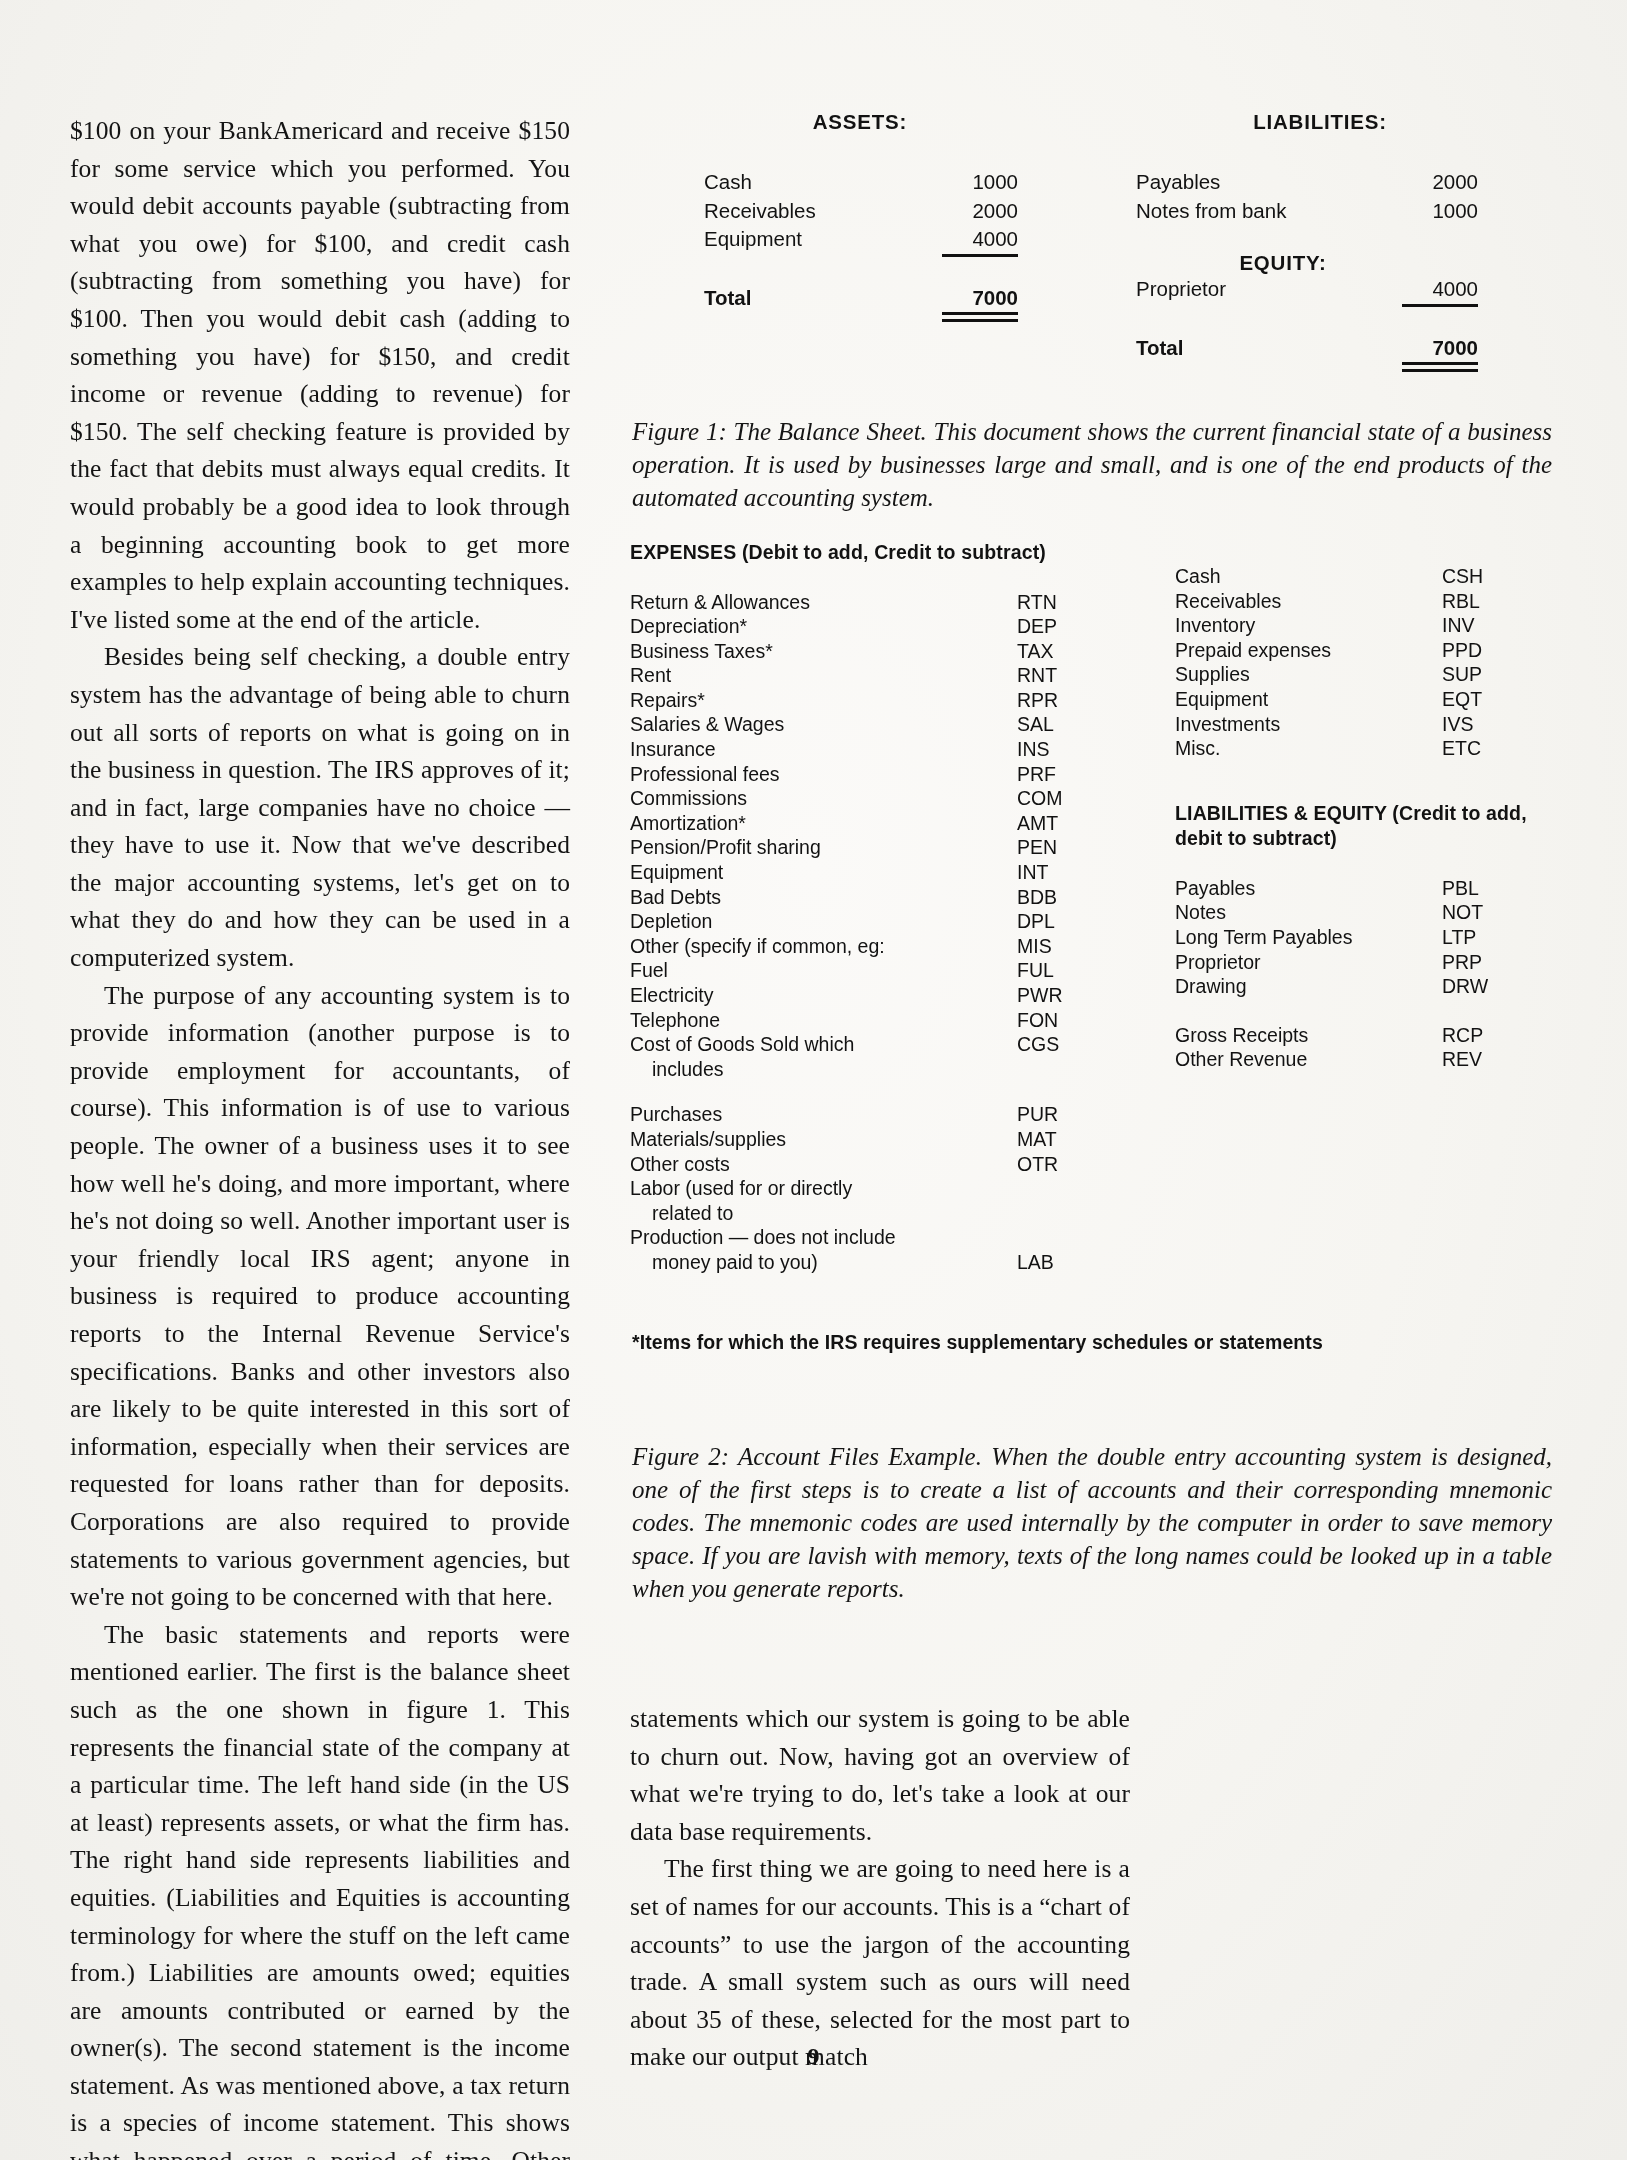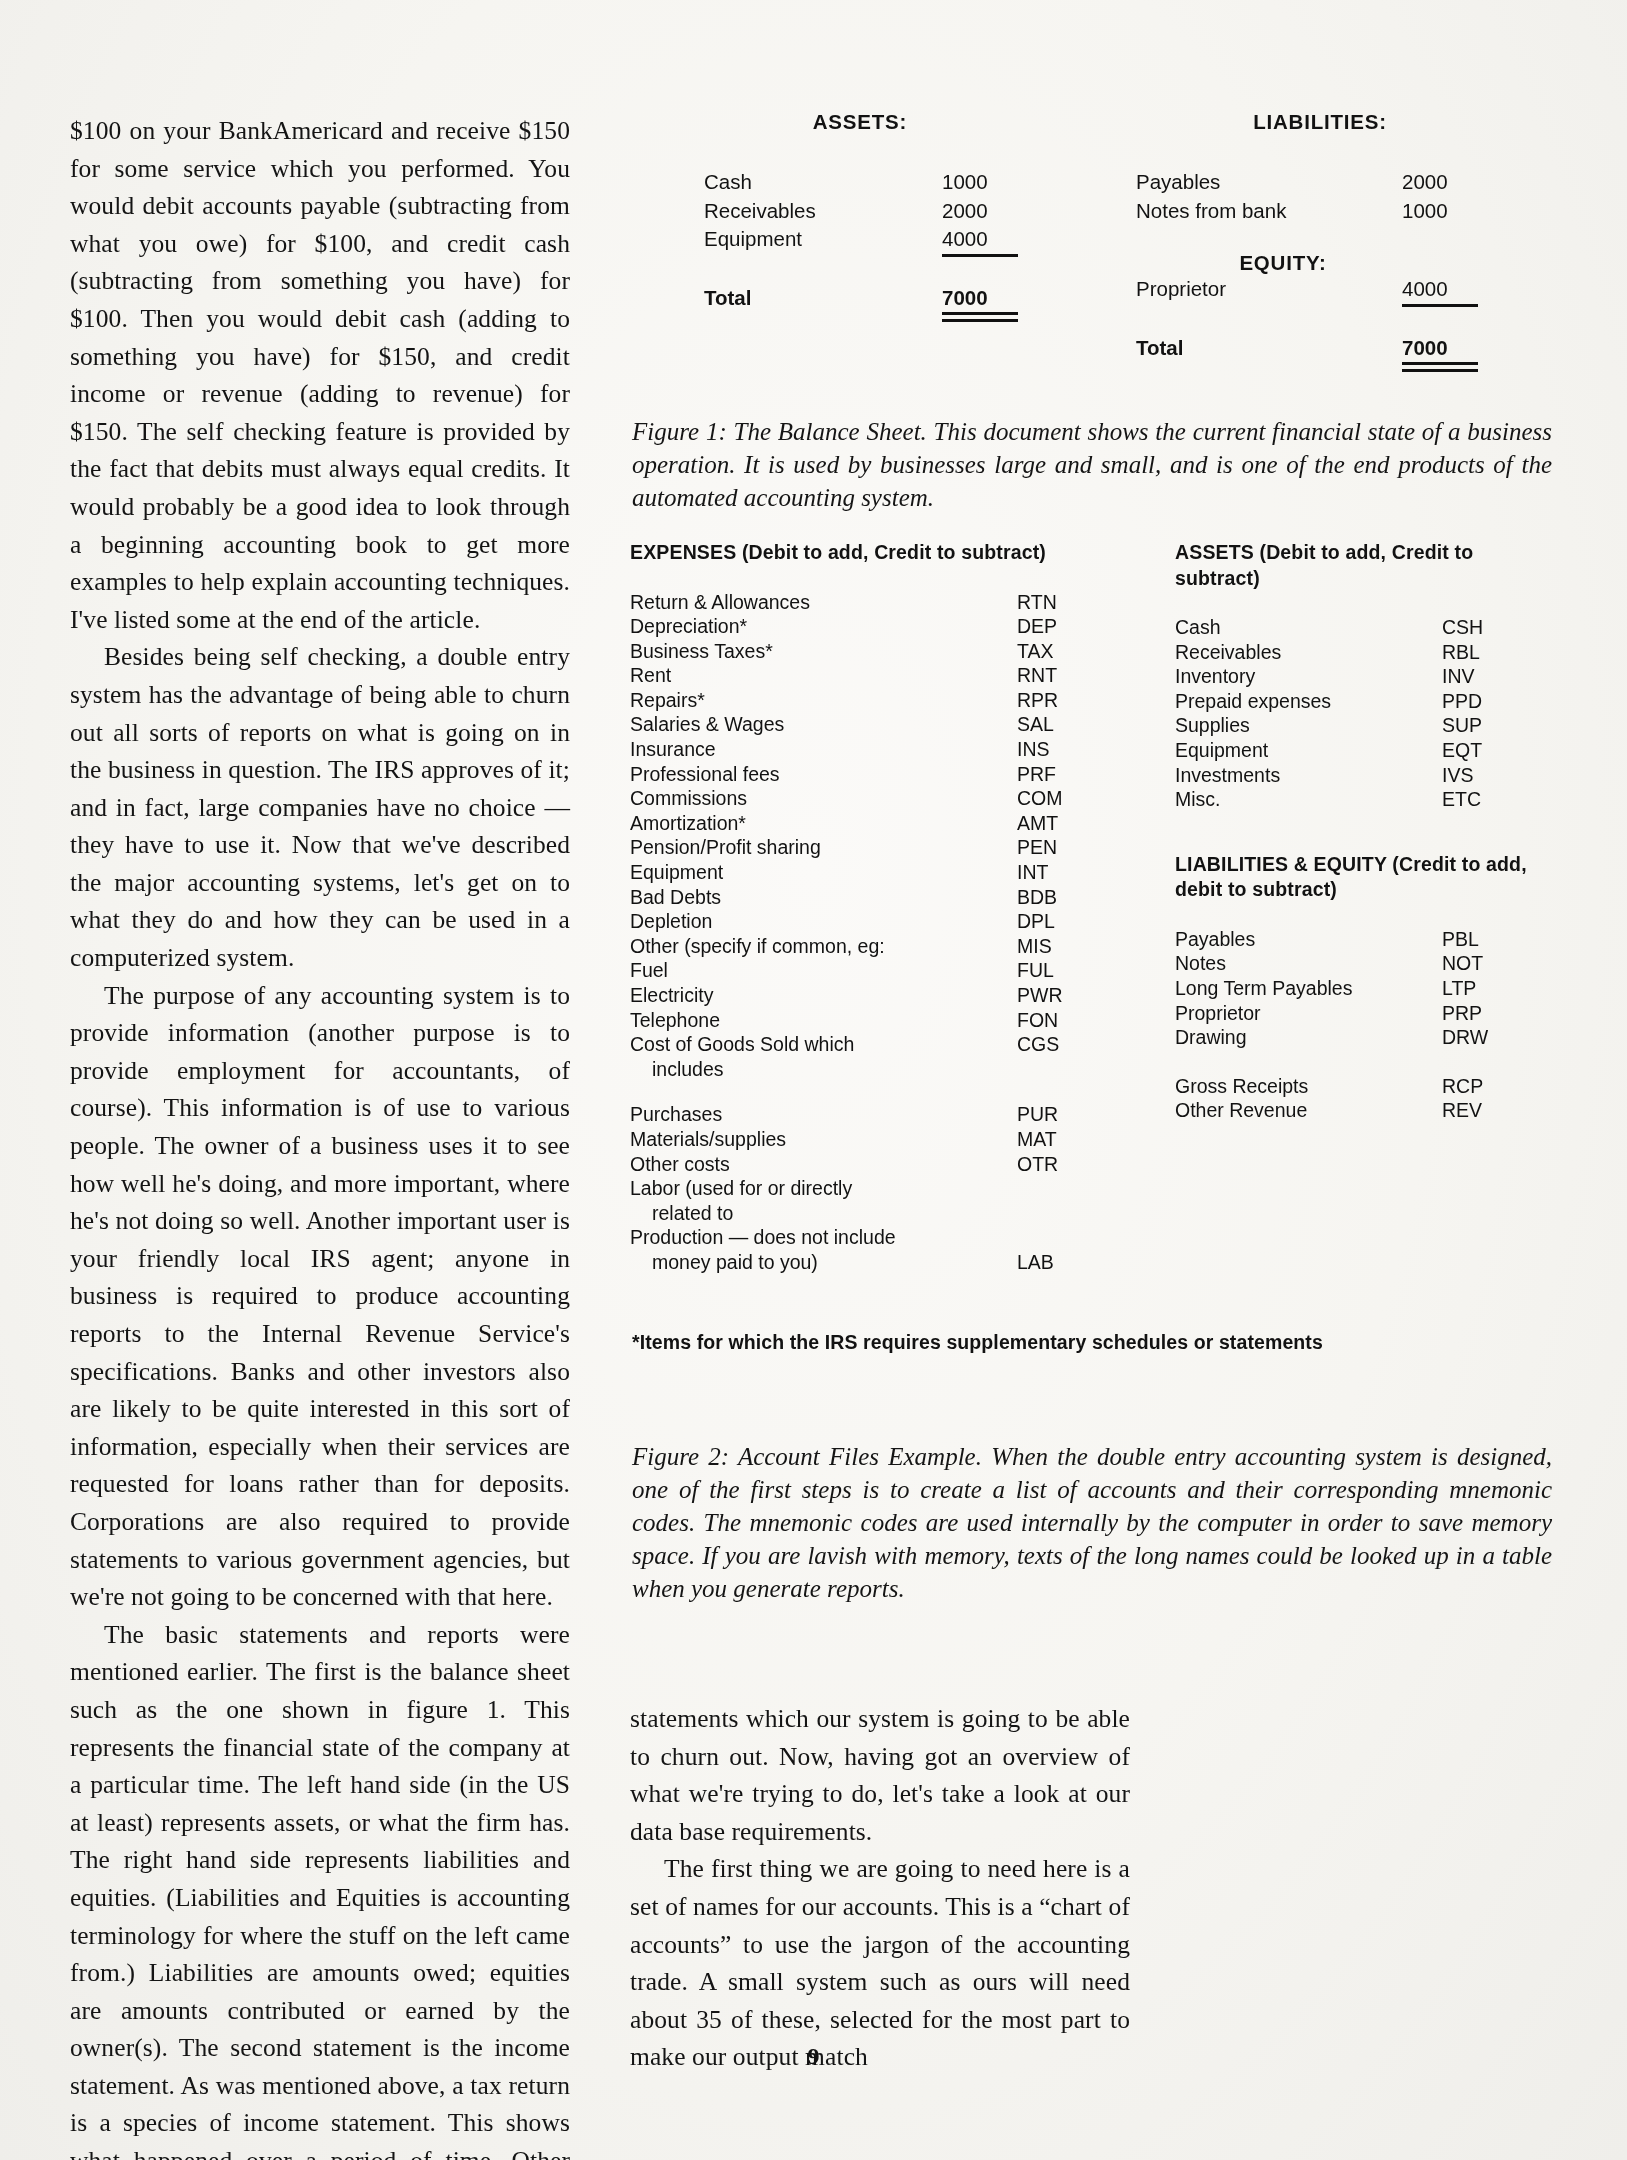--- a/index.html
+++ b/index.html
@@ -88,21 +88,21 @@
   .bs-row {
     display: flex;
     font-size: 20.5px;
     line-height: 28.5px;
     white-space: nowrap;
   }
   .bs-row .lbl { flex: 0 0 auto; }
   .bs-row .amt {
     margin-left: auto;
     padding-right: 72px;
-    text-align: left;
+    text-align: right;
     min-width: 76px;
   }
   .fig1-left .bs-row .lbl { padding-left: 74px; }
   .fig1-right .bs-row .lbl { padding-left: 46px; }
   .bs-row.total { font-weight: bold; }
   .bs-row.spacer-top { margin-top: 30px; }
   .amt.rule-single {
     position: relative;
   }
   .amt.rule-single::after {
@@ -386,21 +386,20 @@
                 <span class="code"></span>
               </div>
             <div class="acct-row">
                 <span class="name ind">money paid to you)</span>
                 <span class="code">LAB</span>
               </div>
           </div>
         </div>
 
         <div class="fig2-col c2">
-          <div class="grp-head">ASSETS (Debit to  add, Credit to subtract)</div>
           <div class="acct-list">
             <div class="acct-row">
                 <span class="name">Cash</span>
                 <span class="code">CSH</span>
               </div>
             <div class="acct-row">
                 <span class="name">Receivables</span>
                 <span class="code">RBL</span>
               </div>
             <div class="acct-row">

